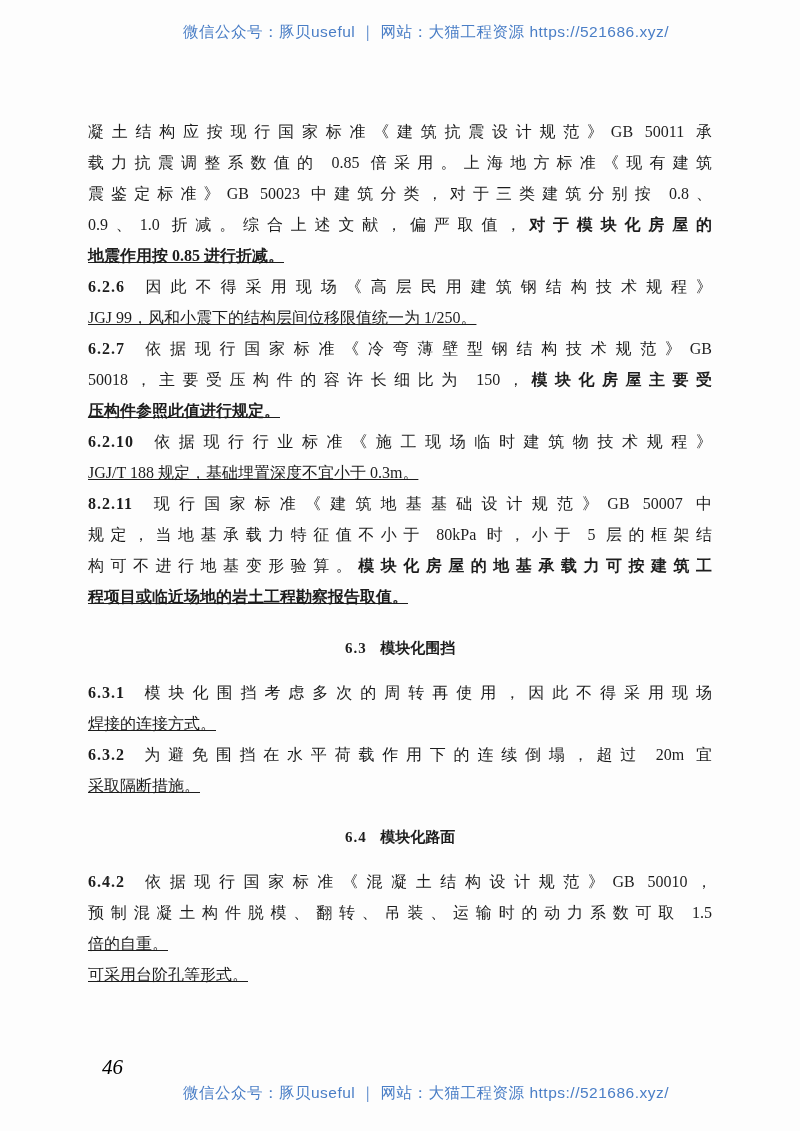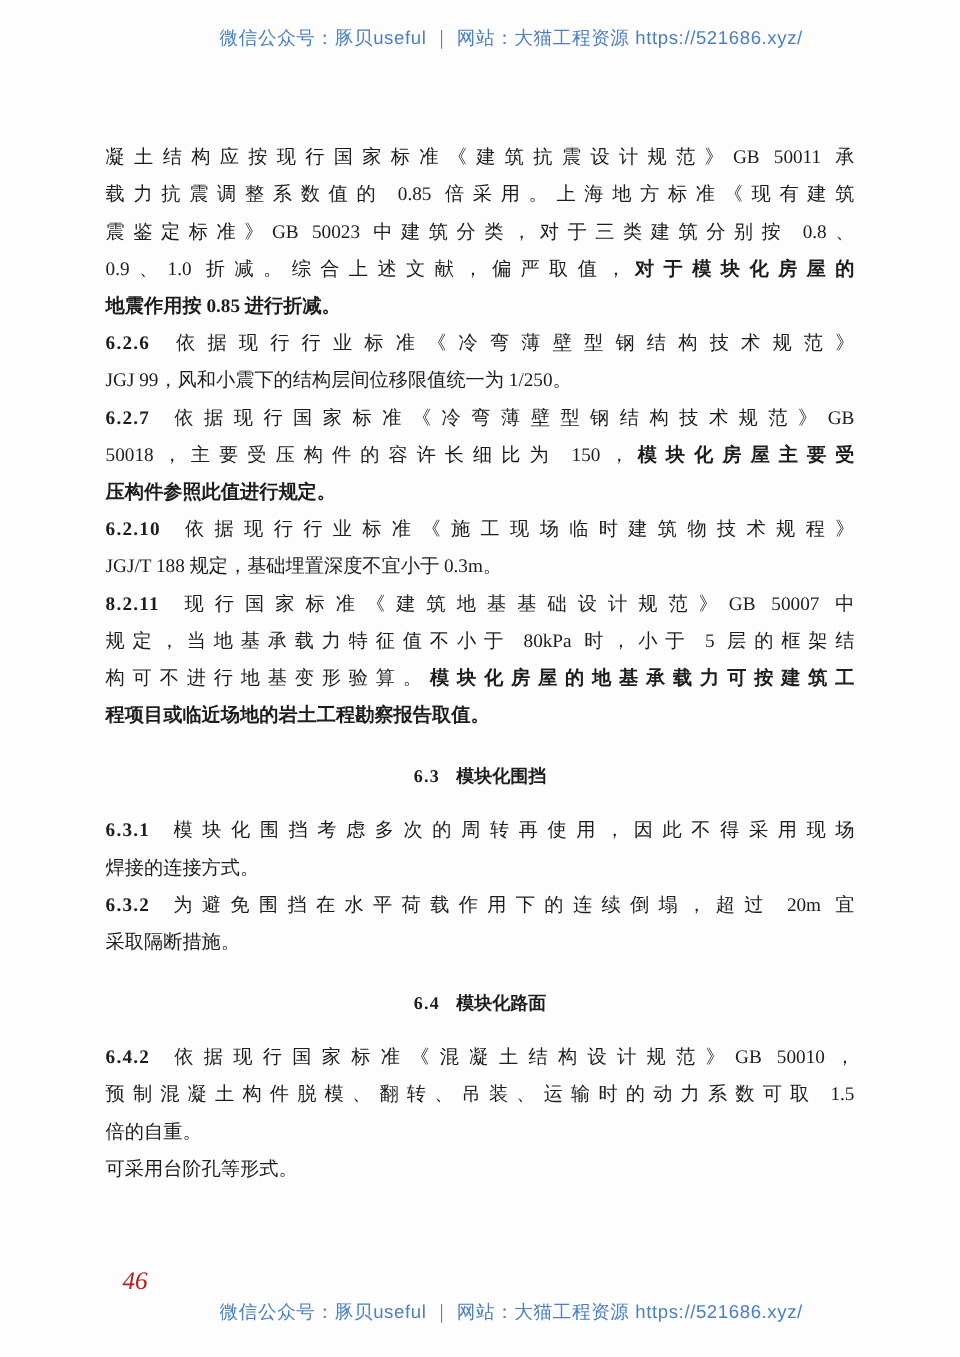--- a/index.html
+++ b/index.html
@@ -29,21 +29,21 @@
   .content{
     position:absolute;
     top:116px;left:88px;width:624px;
   }
   .ln{
     font-size:16px;
     line-height:31px;
     white-space:normal;
   }
   .ln.j{text-align:justify;text-align-last:justify;}
-  .ln.l{text-align:center;text-align-last:left;}
+  .ln.l{text-align:center;text-align-last:left;text-decoration:underline;}
   .num{
     font-weight:700;
     letter-spacing:1px;
     margin-right:.72em;
     font-style:normal;
   }
   .em{font-weight:700;font-style:normal;}
   .sec{
     font-size:15px;
     line-height:31px;
@@ -52,21 +52,21 @@
     margin:21px 0 13px 0;
   }
   .sec-num{letter-spacing:1px;margin-right:.9em;}
 
   
   .footer{position:absolute;top:1053px;left:0;width:100%;height:60px;}
   .pageno{
     position:absolute;left:102px;top:2px;
     font-style:italic;
     font-size:21px;
-    color:#b91c1c;
+    color:#000000;
   }
   .footer-wm{position:absolute;top:30px;left:0;width:100%;}
 
   
   .speck{
     position:absolute;left:105px;top:877px;
     width:5px;height:2px;border-radius:2px;
     background:rgba(60,60,60,.35);
   }
 </style>
@@ -78,21 +78,21 @@
   <div class="wm header-wm">微信公众号：豚贝useful ｜ 网站：大猫工程资源 https://521686.xyz/</div>
 
   <div class="content">
 
     <div class="ln j"><span>凝土结构应按现行国家标准《建筑抗震设计规范》GB 50011 承</span></div>
     <div class="ln j"><span>载力抗震调整系数值的 0.85 倍采用。上海地方标准《现有建筑</span></div>
     <div class="ln j"><span>震鉴定标准》GB 50023 中建筑分类，对于三类建筑分别按 0.8、</span></div>
     <div class="ln j"><span>0.9、1.0 折减。综合上述文献，偏严取值，</span><span class="em">对于模块化房屋的</span></div>
     <div class="ln l"><span class="em">地震作用按 0.85 进行折减。</span></div>
 
-    <div class="ln j"><span class="num">6.2.6</span><span>依据现行行业标准《冷弯薄壁型钢结构技术规范》</span></div>
+    <div class="ln j"><span class="num">6.2.6</span><span>因此不得采用现场《高层民用建筑钢结构技术规程》</span></div>
     <div class="ln l"><span>JGJ 99，风和小震下的结构层间位移限值统一为 1/250。</span></div>
 
     <div class="ln j"><span class="num">6.2.7</span><span>依据现行国家标准《冷弯薄壁型钢结构技术规范》GB</span></div>
     <div class="ln j"><span>50018，主要受压构件的容许长细比为 150，</span><span class="em">模块化房屋主要受</span></div>
     <div class="ln l"><span class="em">压构件参照此值进行规定。</span></div>
 
     <div class="ln j"><span class="num">6.2.10</span><span>依据现行行业标准《施工现场临时建筑物技术规程》</span></div>
     <div class="ln l"><span>JGJ/T 188 规定，基础埋置深度不宜小于 0.3m。</span></div>
 
     <div class="ln j"><span class="num">8.2.11</span><span>现行国家标准《建筑地基基础设计规范》GB 50007 中</span></div>

